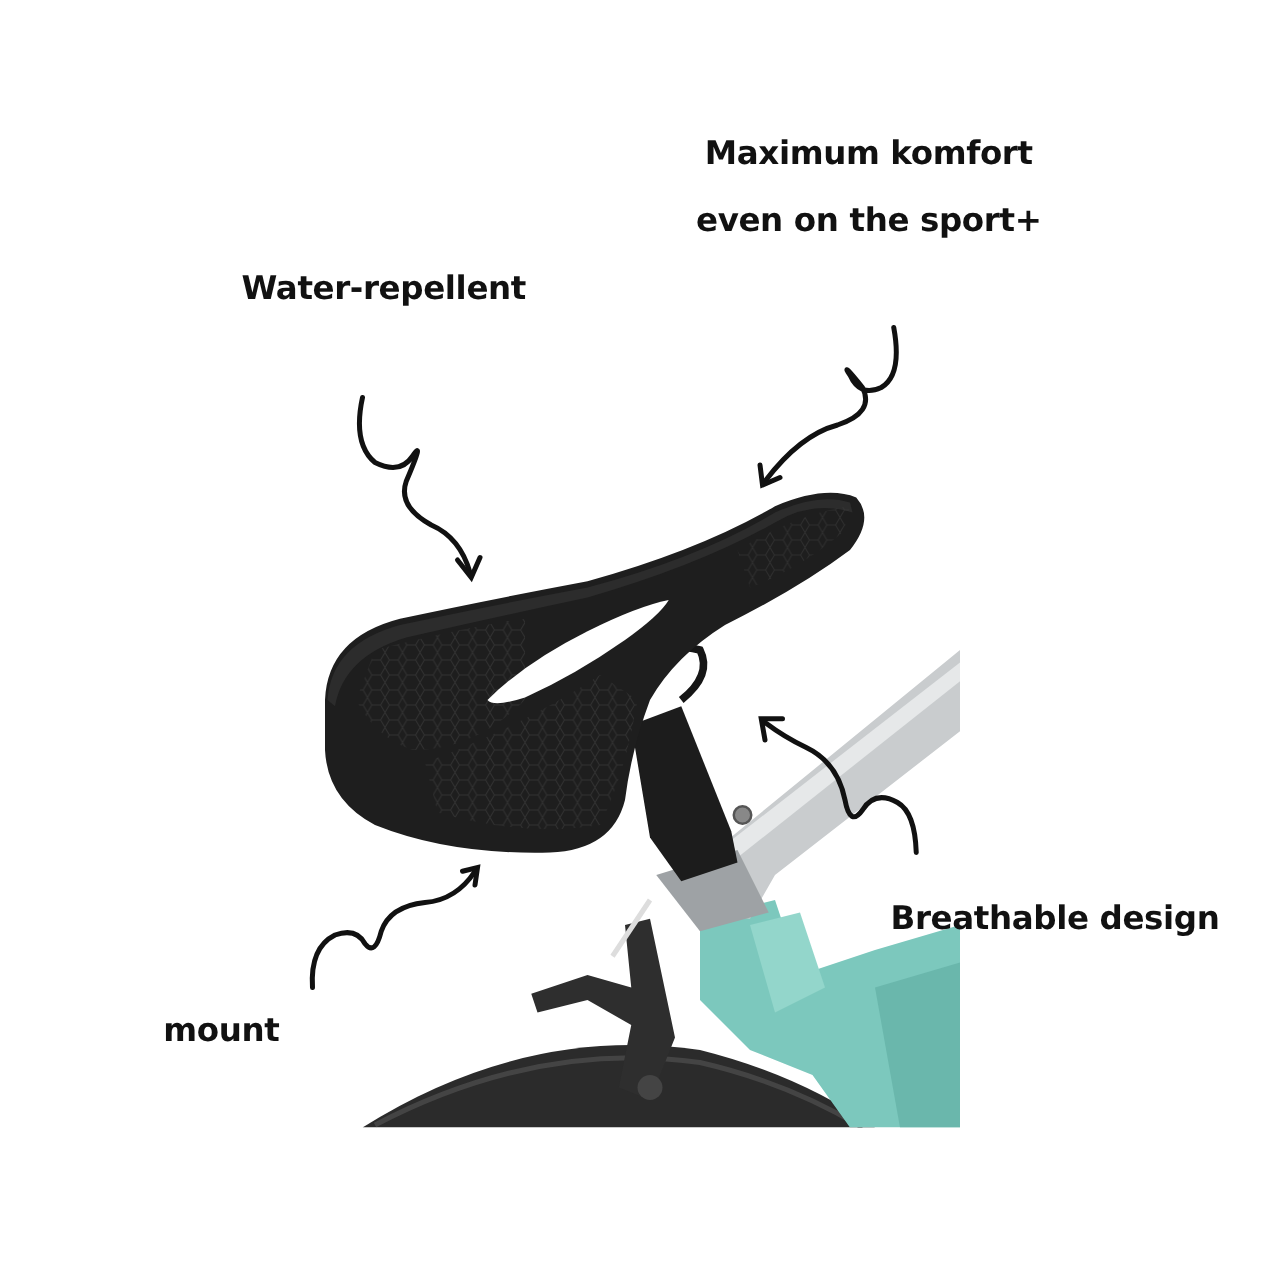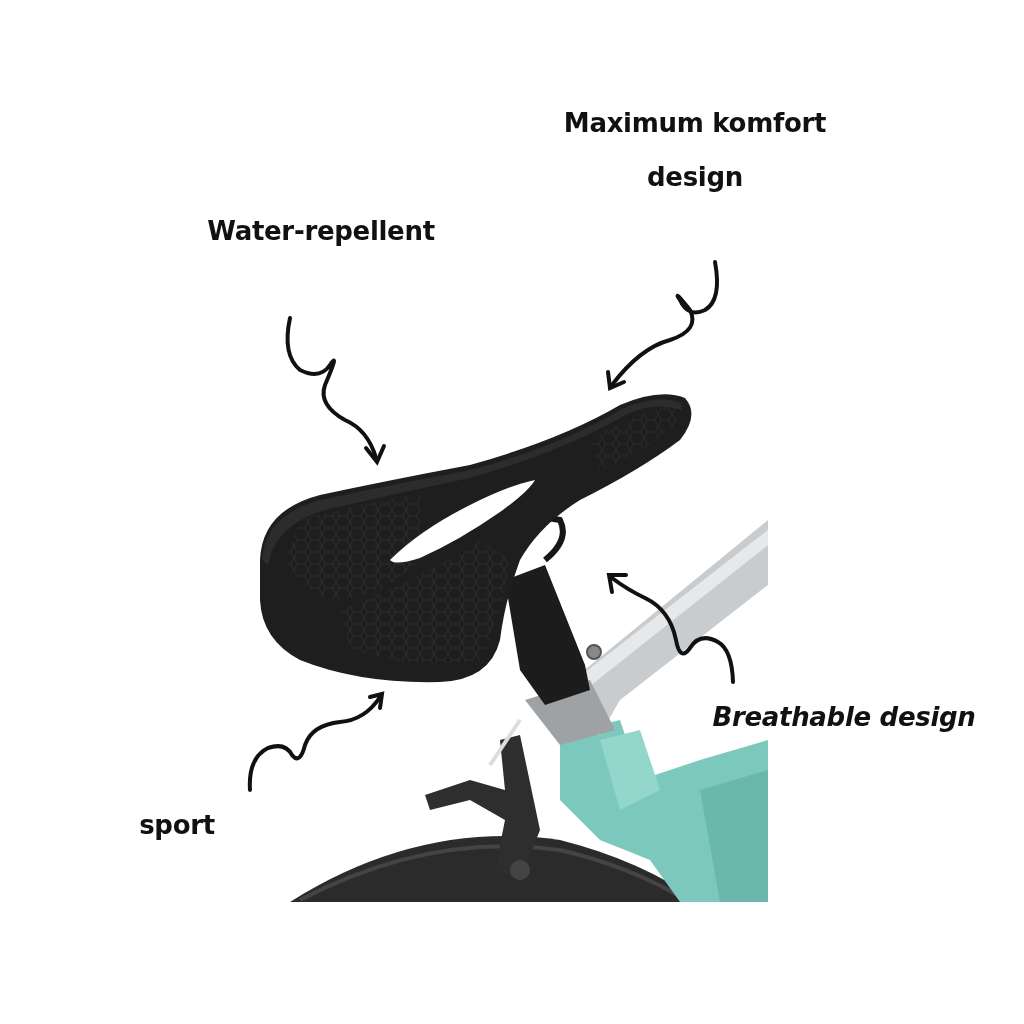--- a/index.html
+++ b/index.html
@@ -70,26 +70,26 @@
     <path d="M612 592 L609 575 L626 575"></path>
   </g>
   <g fill="none" stroke="#111" stroke-width="4" stroke-linecap="round">
     <path d="M250 790 Q248 758 268 748 Q285 742 292 755 Q300 765 305 745 Q312 725 340 722 Q365 720 380 697"></path>
     <path d="M370 697 L382 694 L380 708"></path>
   </g>
 </svg>
 
 <div class="label" style="left:520px; top:96px; width:350px;">
   <span>Maximum komfort</span>
-  <span>design</span>
+  <span>even on the sport+</span>
 </div>
 
-<div class="label" style="left:166px; top:204px; width:310px;">
+<div class="label" style="left:152px; top:204px; width:310px;">
   <span>Water-repellent</span>
 </div>
 
-<div class="label" style="left:684px; top:690px; width:320px;font-style:italic;">
+<div class="label" style="left:684px; top:708px; width:320px;">
   <span>Breathable design</span>
 </div>
 
 <div class="label" style="left:22px; top:798px; width:310px;">
-  <span>sport</span>
+  <span>mount</span>
 </div>
 
 </body></html>

